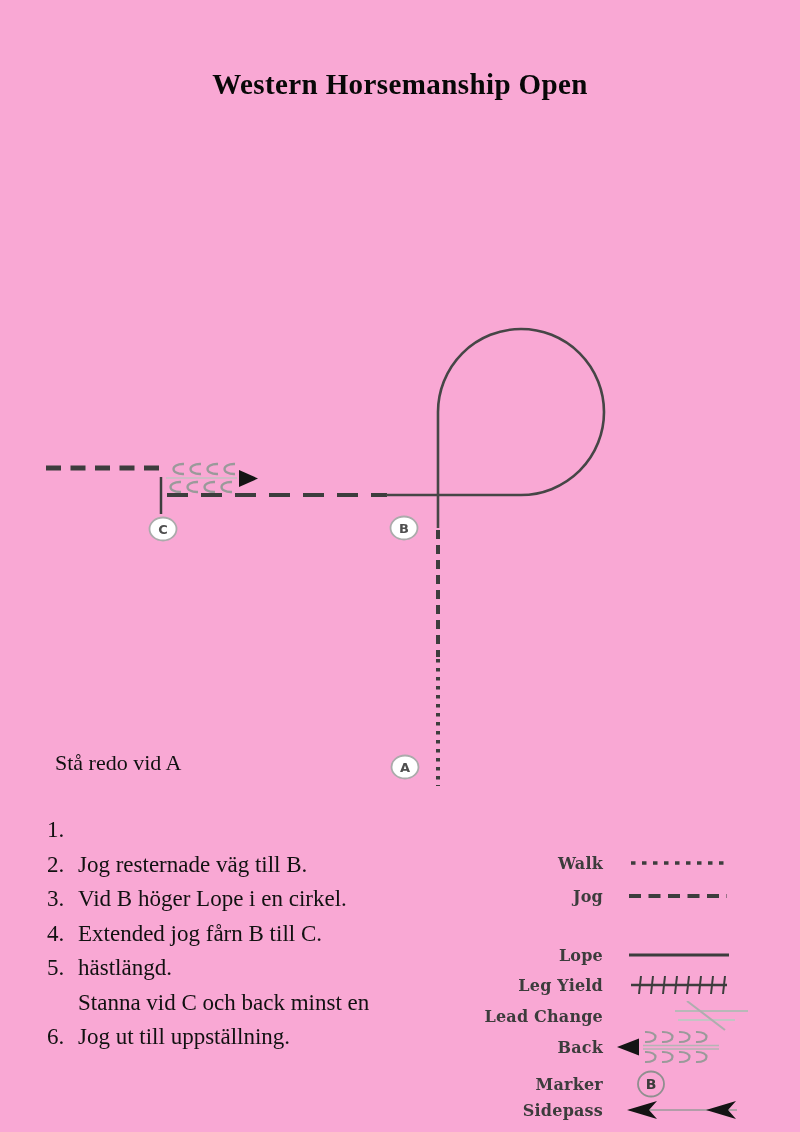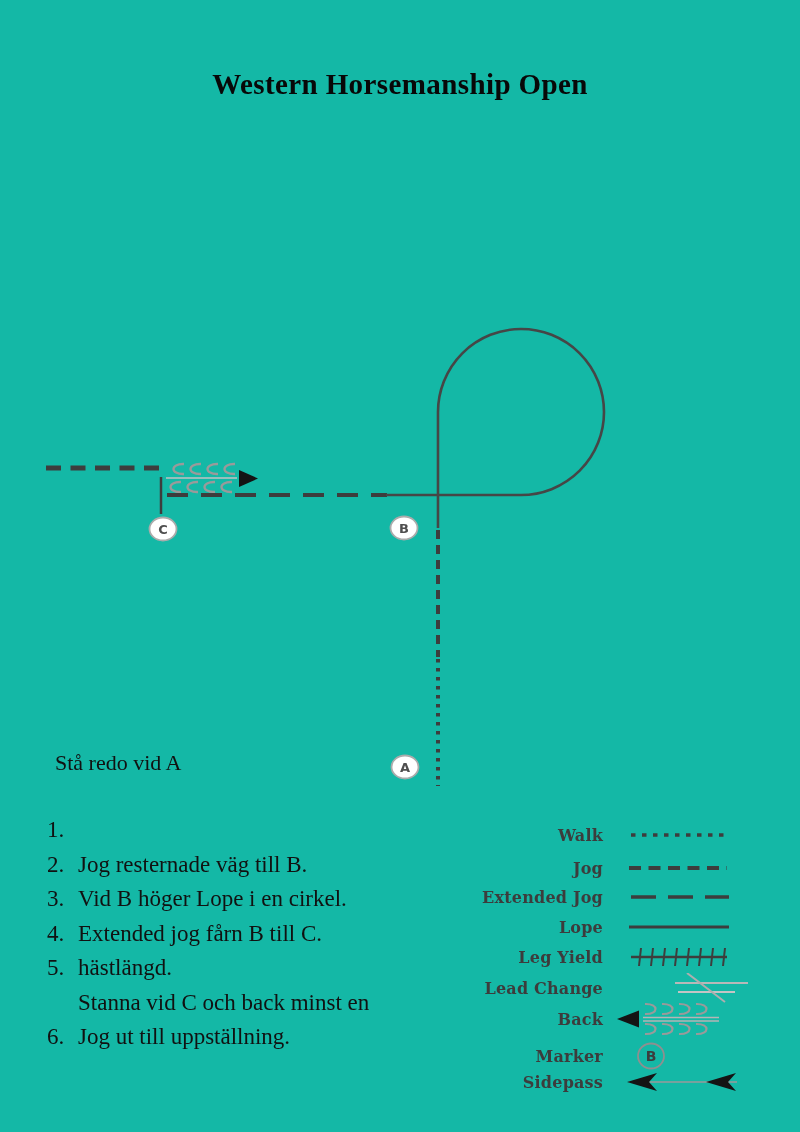--- a/index.html
+++ b/index.html
@@ -1,33 +1,33 @@
 <!DOCTYPE html>
 <html><head>
 <meta charset="utf-8">
 <style>
   html,body { margin:0; padding:0; background:#fff; }
   .page {
     position:relative; width:800px; height:1132px;
-    background:#14b8a6; overflow:hidden;
+    background:#f9a8d4; overflow:hidden;
     font-family:"Liberation Serif","DejaVu Serif",serif; color:#111;
   }
   .title {
     position:absolute; top:68px; left:0; width:100%;
     text-align:center; font-size:29px; font-weight:bold; color:#080808;
     letter-spacing:0.4px;
   }
   .diagram-svg { position:absolute; left:0; top:0; }
   .ready-text { position:absolute; left:55px; top:750px; font-size:22px; }
   .instruction-list { position:absolute; left:47px; top:813px; width:400px; font-size:23px; }
   .instruction-item { display:flex; line-height:34.5px; }
   .instruction-item .num { width:31px; flex:none; }
   .instruction-item .line { display:block; }
   
-  .legend-row { position:absolute; left:431px; display:flex; align-items:center; }
+  .legend-row { position:absolute; left:431px; display:flex; align-items:center;margin-top:28px; }
   .legend-label {
     width:172px; flex:none; text-align:right; font-weight:bold; font-size:16px;
     color:#3c3c3c; font-family:"DejaVu Serif",serif; letter-spacing:0.2px;
     margin-right:24px;
   }
   .legend-sym { width:130px; display:flex; align-items:center; }
   .sym-back { margin-left:-12px; }
   .r-walk   { top:820px; height:30px; }
   .r-jog    { top:853px; height:30px; }
   .r-ext    { top:882px; height:30px; }
@@ -134,28 +134,20 @@
     </span>
   </div>
   <div class="legend-row r-jog">
     <span class="legend-label">Jog</span>
     <span class="legend-sym">
       <svg width="110" height="10">
           <line x1="2" y1="5" x2="100" y2="5" stroke="#3d3d3d" stroke-width="4" stroke-dasharray="12 7.5"></line>
         </svg>
     </span>
   </div>
-  <div class="legend-row r-ext">
-    <span class="legend-label">Extended Jog</span>
-    <span class="legend-sym">
-      <svg width="110" height="10">
-          <line x1="4" y1="5" x2="102" y2="5" stroke="#3d3d3d" stroke-width="3.5" stroke-dasharray="25 12"></line>
-        </svg>
-    </span>
-  </div>
   <div class="legend-row r-lope">
     <span class="legend-label">Lope</span>
     <span class="legend-sym">
       <svg width="110" height="10">
           <line x1="2" y1="5" x2="102" y2="5" stroke="#3d3d3d" stroke-width="3"></line>
         </svg>
     </span>
   </div>
   <div class="legend-row r-ly">
     <span class="legend-label">Leg Yield</span>

